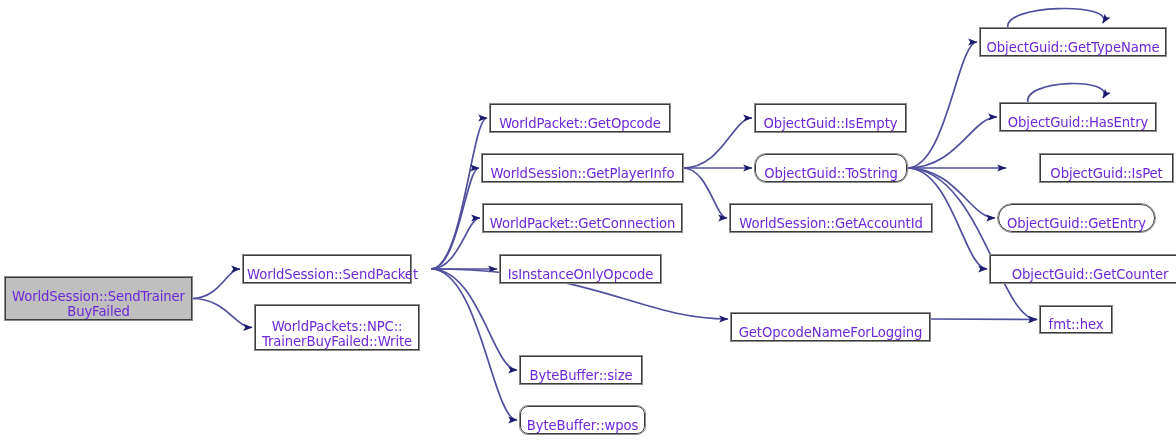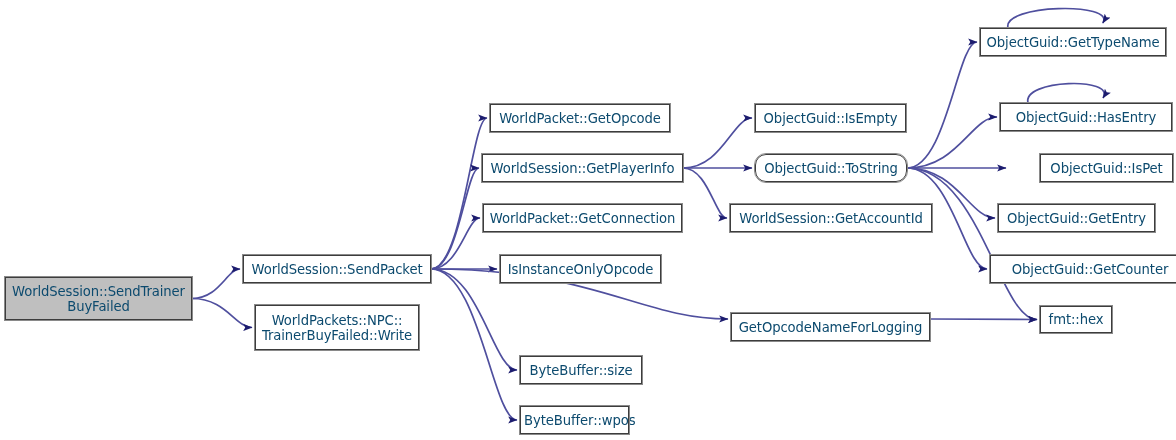--- a/index.html
+++ b/index.html
@@ -25,26 +25,26 @@
     height: 440px;
     pointer-events: none;
   }
   .node {
     position: absolute;
     box-sizing: border-box;
     border: 1px solid #3d3d3d;
     outline: 1px solid #8a8a8a;
     outline-offset: 0px;
     background: #ffffff;
-    color: #0c4a6e;
+    color: #6d28d9;
     font-size: 13.2px;
     line-height: 15px;
     letter-spacing: -0.1px;
     display: flex;
-    align-items: center;
+    align-items: flex-end;
     justify-content: center;
     text-align: center;
     white-space: pre-line;
     cursor: default;
   }
   .node.highlight {
     background: #bfbfbf;
   }
   .node-label {
     display: block;
@@ -85,34 +85,34 @@
         <path d="M907,168 C979.6,168 999.4,319.5 1037,319.5" marker-end="url(#arrow)"></path>
         <path d="M930,319 L1037,319.5" marker-end="url(#arrow)"></path>
         <path d="M1008,28 C1002,4 1116.76,2 1102.76,23" marker-end="url(#arrow)"></path>
         <path d="M1028,103 C1022,79 1116.96,77 1102.96,98" marker-end="url(#arrow)"></path>
       </g>
   </svg>
 
   <div id="nodes">
       <div class="node highlight" style="left: 5px; top: 277px; width: 187px; height: 43px;"><span class="node-label">WorldSession::SendTrainer
 BuyFailed</span></div>
-      <div class="node" style="left: 243px; top: 255px; width: 188px; height: 28px;"><span class="node-label">WorldSession::SendPacket</span></div>
+      <div class="node" style="left: 243px; top: 255px; width: 168px; height: 28px;"><span class="node-label">WorldSession::SendPacket</span></div>
       <div class="node" style="left: 255px; top: 305px; width: 164px; height: 45px;"><span class="node-label">WorldPackets::NPC::
 TrainerBuyFailed::Write</span></div>
       <div class="node" style="left: 490px; top: 104px; width: 180px; height: 28px;"><span class="node-label">WorldPacket::GetOpcode</span></div>
       <div class="node" style="left: 482px; top: 154px; width: 201px; height: 28px;"><span class="node-label">WorldSession::GetPlayerInfo</span></div>
       <div class="node" style="left: 483px; top: 204px; width: 199px; height: 28px;"><span class="node-label">WorldPacket::GetConnection</span></div>
       <div class="node" style="left: 500px; top: 255px; width: 161px; height: 28px;"><span class="node-label">IsInstanceOnlyOpcode</span></div>
       <div class="node" style="left: 520px; top: 356px; width: 122px; height: 28px;"><span class="node-label">ByteBuffer::size</span></div>
-      <div class="node" style="left: 520px; top: 406px; width: 109px; height: 28px;"><span class="node-label">ByteBuffer::wpos</span></div>
+      <div class="node" style="left: 520px; top: 406px; width: 125px; height: 28px; border-radius: 8px;"><span class="node-label">ByteBuffer::wpos</span></div>
       <div class="node" style="left: 755px; top: 104px; width: 151px; height: 28px;"><span class="node-label">ObjectGuid::IsEmpty</span></div>
       <div class="node" style="left: 755px; top: 154px; width: 152px; height: 28px; border-radius: 11px;"><span class="node-label">ObjectGuid::ToString</span></div>
       <div class="node" style="left: 730px; top: 204px; width: 202px; height: 28px;"><span class="node-label">WorldSession::GetAccountId</span></div>
       <div class="node" style="left: 731px; top: 305px; width: 199px; height: 28px; margin-top: 8px;"><span class="node-label">GetOpcodeNameForLogging</span></div>
       <div class="node" style="left: 980px; top: 28px; width: 186px; height: 28px;"><span class="node-label">ObjectGuid::GetTypeName</span></div>
-      <div class="node" style="left: 1000px; top: 103px; width: 172px; height: 28px;"><span class="node-label">ObjectGuid::HasEntry</span></div>
+      <div class="node" style="left: 1000px; top: 103px; width: 156px; height: 28px;"><span class="node-label">ObjectGuid::HasEntry</span></div>
       <div class="node" style="left: 1040px; top: 154px; width: 133px; height: 28px;"><span class="node-label">ObjectGuid::IsPet</span></div>
-      <div class="node" style="left: 998px; top: 204px; width: 157px; height: 28px;"><span class="node-label">ObjectGuid::GetEntry</span></div>
+      <div class="node" style="left: 998px; top: 204px; width: 157px; height: 28px; border-radius: 14px;"><span class="node-label">ObjectGuid::GetEntry</span></div>
       <div class="node" style="left: 990px; top: 255px; width: 200px; height: 28px;"><span class="node-label">ObjectGuid::GetCounter</span></div>
       <div class="node" style="left: 1040px; top: 306px; width: 72px; height: 27px;"><span class="node-label">fmt::hex</span></div>
     </div>
 
 </div>
 
 </body></html>

